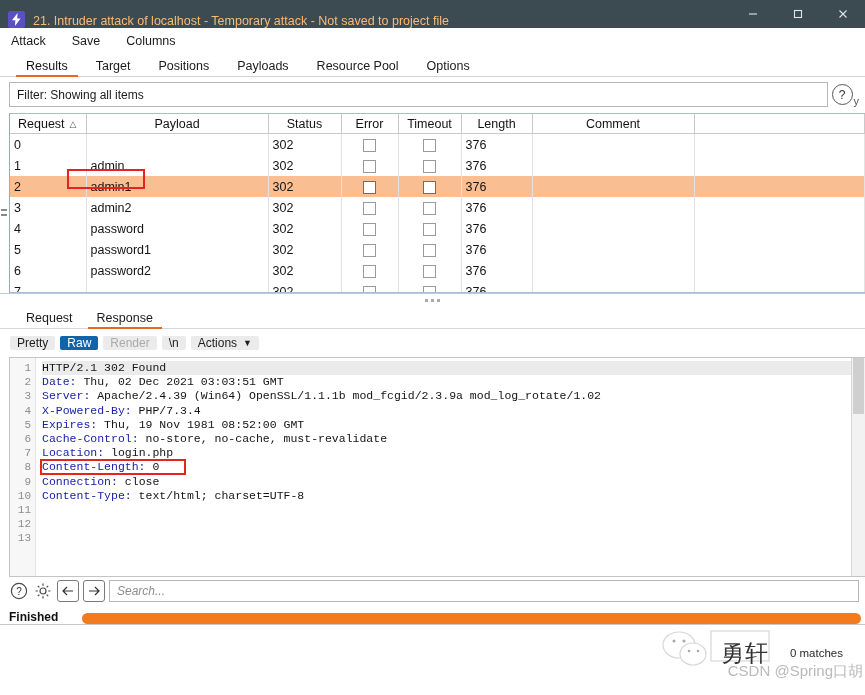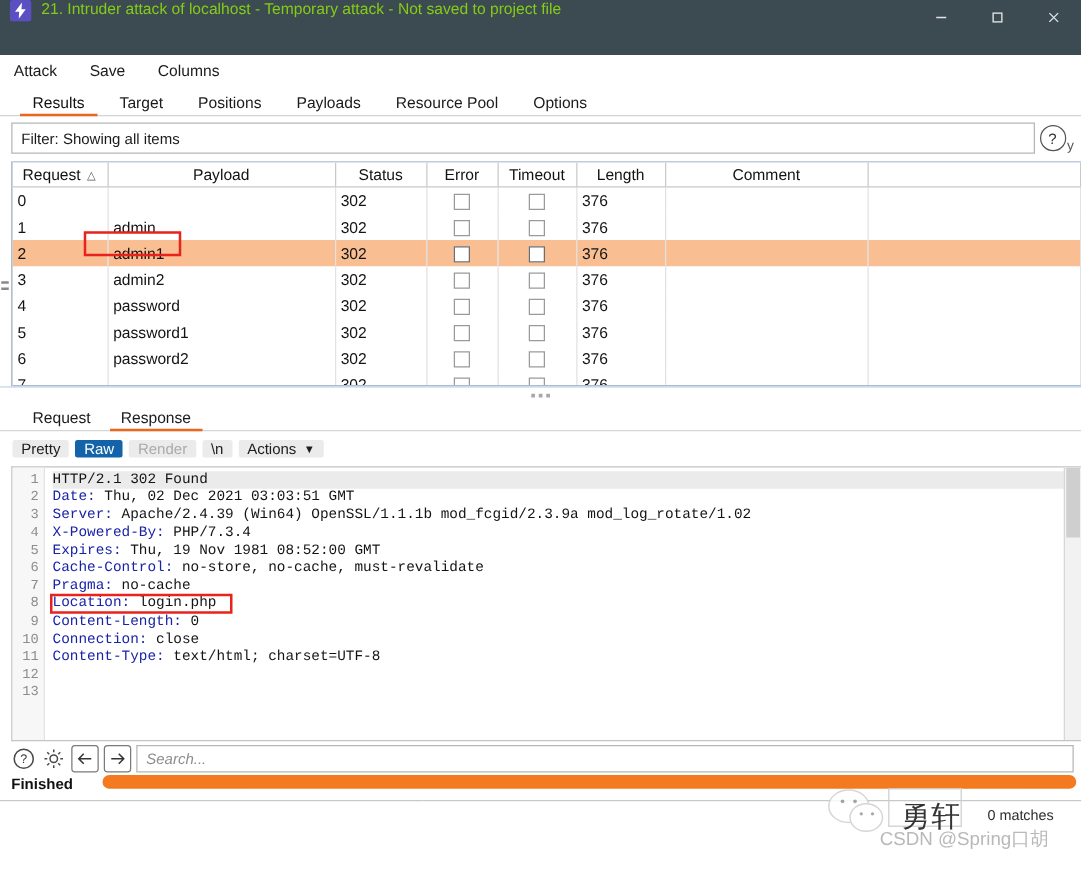--- a/index.html
+++ b/index.html
@@ -10,25 +10,25 @@
     width: 865px; height: 695px;
     font-family: "Liberation Sans", sans-serif;
     font-size: 12px;
     color: #1a1a1a;
     overflow: hidden;
     position: relative;
   }
 
   
   .titlebar {
-    height: 44px;
+    height: 28px;
     background: #3c4a52;
     display: flex;
-    align-items: flex-start;
-    color: #84cc16;
+    align-items: flex-end;
+    color: #fdba74;
     font-size: 12.5px;
     user-select: none;
   }
   .tb-icon {
     width: 17px; height: 17px;
     margin-left: 8px; margin-right: 8px;
     background: #5b4fc4;
     border-radius: 2px;
     display: flex; align-items: center; justify-content: center;
     flex: none;
@@ -358,21 +358,21 @@
     font-style: italic;
     color: #8c8c8c;
     font-size: 12px;
     margin-right: 6px;
   }
 
   
   .statusbar {
     height: 20px;
     display: flex;
-    align-items: flex-start;
+    align-items: flex-end;
     padding-left: 9px;
     gap: 24px;
   }
   .status-label { font-size: 12px; color: #111; font-weight: bold; }
   .progress {
     flex: 1 1 auto;
     height: 11px;
     background: #f47a20;
     border-radius: 6px;
     margin-right: 4px;
@@ -396,21 +396,21 @@
     position: absolute;
     right: 96px; bottom: 26px;
     font-size: 23px;
     color: #333;
     font-family: "DejaVu Sans", sans-serif;
     letter-spacing: 1px;
     pointer-events: none;
   }
   .wm-csdn {
     position: absolute;
-    right: 26px; bottom: 14px;
+    right: 2px; bottom: 14px;
     font-size: 15px;
     color: #b9b9b9;
     pointer-events: none;
     white-space: nowrap;
   }
   .wm-matches {
     position: absolute;
     right: 22px; bottom: 36px;
     font-size: 11.5px;
     color: #2b2b2b;
@@ -627,21 +627,20 @@
       <div>12</div>
       <div>13</div>
     </div>
   <div class="code" id="code-area">
       <div class="ln first"><span class="val">HTTP/2.1 302 Found</span></div>
       <div class="ln"><span class="hdr">Date:</span><span class="val"> Thu, 02 Dec 2021 03:03:51 GMT</span></div>
       <div class="ln"><span class="hdr">Server:</span><span class="val"> Apache/2.4.39 (Win64) OpenSSL/1.1.1b mod_fcgid/2.3.9a mod_log_rotate/1.02</span></div>
       <div class="ln"><span class="hdr">X-Powered-By:</span><span class="val"> PHP/7.3.4</span></div>
       <div class="ln"><span class="hdr">Expires:</span><span class="val"> Thu, 19 Nov 1981 08:52:00 GMT</span></div>
       <div class="ln"><span class="hdr">Cache-Control:</span><span class="val"> no-store, no-cache, must-revalidate</span></div>
-      <div class="ln"><span class="hdr">Pragma:</span><span class="val"> no-cache</span></div>
       <div class="ln"><span class="hdr">Location:</span><span class="val"> login.php</span></div>
       <div class="ln"><span class="hdr">Content-Length:</span><span class="val"> 0</span></div>
       <div class="ln"><span class="hdr">Connection:</span><span class="val"> close</span></div>
       <div class="ln"><span class="hdr">Content-Type:</span><span class="val"> text/html; charset=UTF-8</span></div>
       <div class="ln"><span class="val">&nbsp;</span></div>
       <div class="ln"><span class="val">&nbsp;</span></div>
     </div>
   <div class="annot-box" id="annot-location"></div>
   <div class="resp-scroll">
     <div class="thumb"></div>

